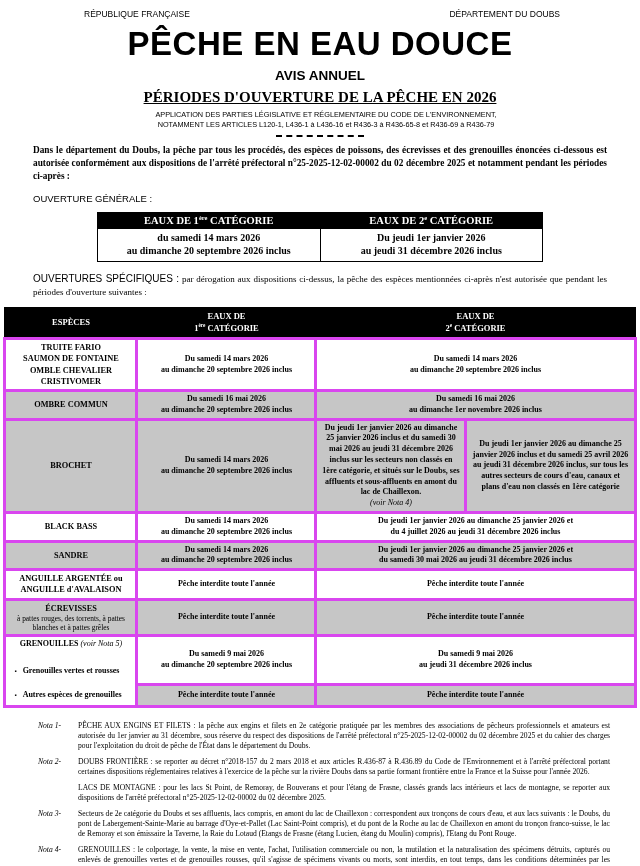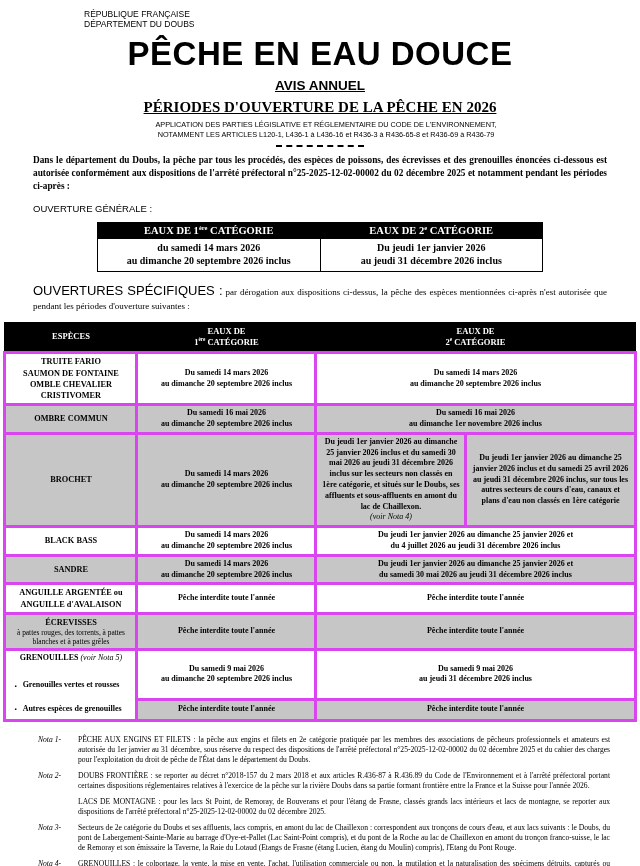--- a/index.html
+++ b/index.html
@@ -2,43 +2,43 @@
 <html><head>
 <meta charset="utf-8">
 <style>
   html,body{margin:0;padding:0;background:#ffffff;}
   .page{
     width:640px;height:866px;background:#ffffff;color:#000;
     font-family:"Liberation Serif",serif;position:relative;overflow:hidden;
   }
   
   .masthead{display:flex;justify-content:space-between;padding:9px 80px 0 84px;
-    font-family:"Liberation Sans",sans-serif;font-size:8.5px;flex-direction:column;}
+    font-family:"Liberation Sans",sans-serif;font-size:8.5px;}
   .title{margin:6px 0 0;text-align:center;font-family:"Liberation Sans",sans-serif;
     font-weight:bold;font-size:33px;letter-spacing:.5px;}
   .avis{margin-top:5px;text-align:center;font-family:"Liberation Sans",sans-serif;
-    font-weight:bold;font-size:13.5px;text-decoration:underline;}
+    font-weight:bold;font-size:13.5px;}
   .periodes{margin-top:6px;text-align:center;font-weight:bold;font-size:15px;text-decoration:underline;}
   .app{margin-top:4px;text-align:center;font-family:"Liberation Sans",sans-serif;
     font-size:7.3px;line-height:1.35;padding-left:12px;}
   .dashes{width:88px;margin:3px auto 0;border-bottom:2px dashed #000;height:2px;}
   .intro{margin:7px 33px 0;font-weight:bold;font-size:9.3px;line-height:1.4;text-align:justify;}
   .section-label{margin:10px 0 0 33px;font-family:"Liberation Sans",sans-serif;font-size:9.5px;}
   sup{font-size:.62em;vertical-align:super;line-height:0;}
 
   
   .general-table{border-collapse:collapse;margin:8px auto 0;width:446px;}
   .general-table th{background:#000;color:#fff;border:1.5px solid #000;
     font-size:10.5px;font-weight:bold;padding:2px 0;width:223px;}
   .general-table th.sep{border-left:1px solid #888;}
   .general-table td{border:1.5px solid #000;text-align:center;font-weight:bold;
     font-size:10px;padding:2px 0 3px;line-height:1.35;}
 
   .specific{margin:10px 33px 0;font-size:9px;line-height:1.4;text-align:justify;}
-  .specific .lab{font-family:"Liberation Sans",sans-serif;font-size:13px;}
+  .specific .lab{font-family:"Liberation Sans",sans-serif;font-size:10px;}
 
   
   .species-table{border-collapse:collapse;margin:9px auto 0;width:630px;table-layout:fixed;}
   .species-table th{background:#000;color:#fff;border:1px solid #000;
     font-size:8.5px;font-weight:bold;padding:3px 2px;line-height:1.35;}
   .species-table td{border:3px solid #d946ef;text-align:center;vertical-align:middle;
     font-weight:bold;font-size:8px;line-height:1.35;padding:2px 4px;}
   .species-table td.sp{font-size:8.3px;}
   .shade{background:#c6c6c6;}
   .sub{font-weight:normal;font-size:7.4px;line-height:1.25;}

